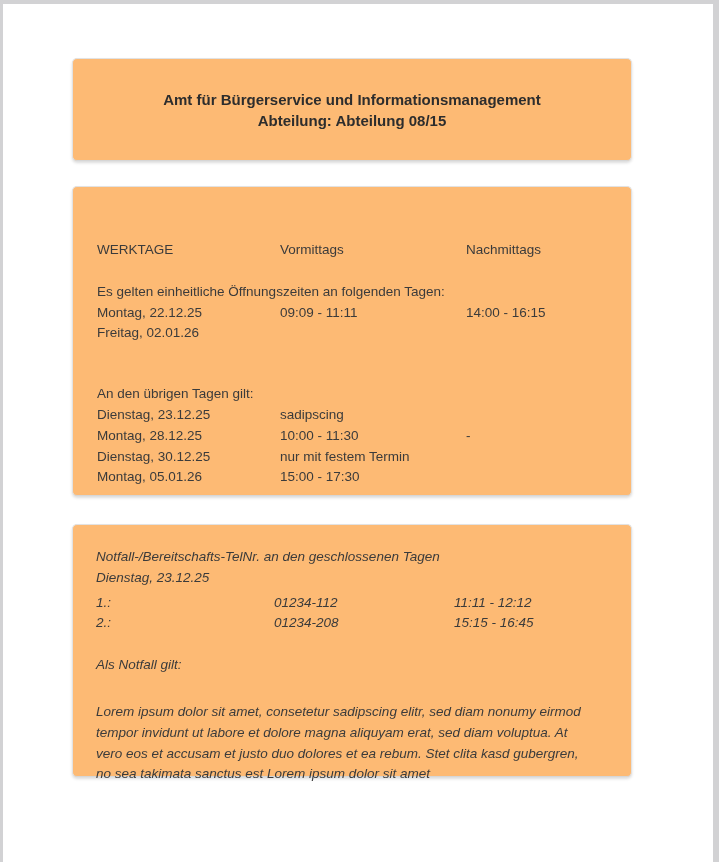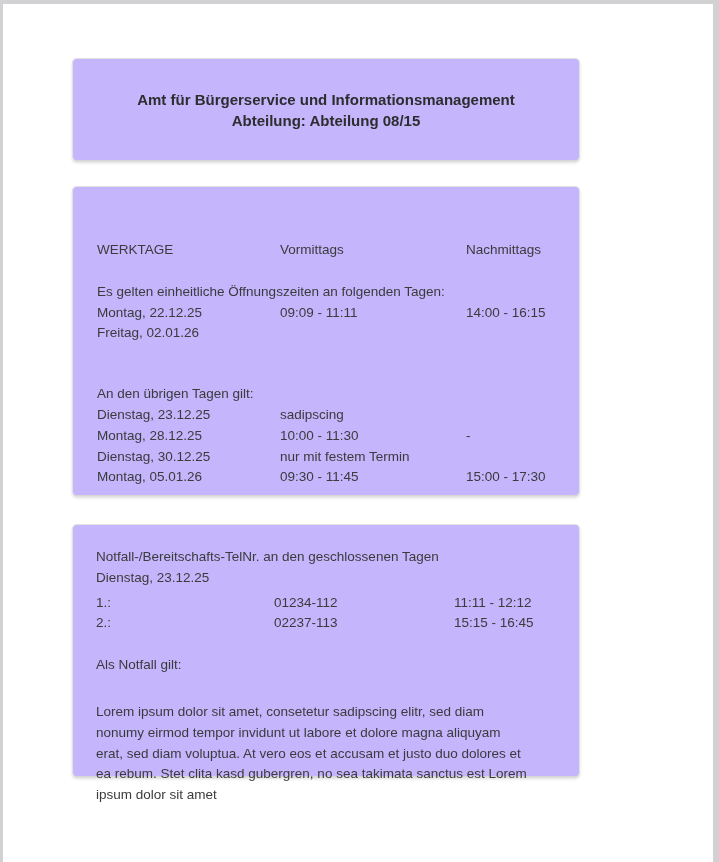--- a/index.html
+++ b/index.html
@@ -15,22 +15,22 @@
     position: absolute; inset: 0;
     border-top: 4px solid #d2d2d4;
     border-left: 3px solid #d2d2d4;
     border-right: 6px solid #d2d2d4;
     pointer-events: none;
     z-index: 10;
   }
   .card {
     position: absolute;
     left: 72px;
-    width: 508px;
-    background: #c4b5fd;
+    width: 560px;
+    background: #fdba74;
     border: 1px solid #e2e2e2;
     border-bottom-color: #d6d6d6;
     border-radius: 5px;
     box-shadow: 0 2px 3px rgba(0,0,0,0.14);
     font-size: 13.5px;
     line-height: 20.8px;
   }
   .card-title {
     top: 58px; height: 103px;
     display: flex; align-items: center; justify-content: center;
@@ -48,20 +48,21 @@
     grid-template-columns: 183px 186px 1fr;
     height: 20.8px;
     white-space: nowrap;
   }
   .spacer-sm { height: 21px; }
   .spacer-lg { height: 40px; }
   .spacer-xs { height: 4px; }
   .card-emergency {
     top: 524px; height: 253px;
     padding: 22px 50px 14px 23px;
+    font-style: italic;
   }
   .crow {
     display: grid;
     grid-template-columns: 178px 180px 1fr;
     height: 20.8px;
     white-space: nowrap;
   }
   .notice-text { max-width: 503px; margin-top: 26px; }
 </style>
 </head>
@@ -110,35 +111,34 @@
     <span>10:00 - 11:30</span>
     <span>-</span>
   </div>
   <div class="srow">
     <span>Dienstag, 30.12.25</span>
     <span>nur mit festem Termin</span>
     <span></span>
   </div>
   <div class="srow">
     <span>Montag, 05.01.26</span>
-    <span>09:30 - 11:45</span>
     <span>15:00 - 17:30</span>
   </div>
 </section>
 
 <section class="card card-emergency">
   <div>Notfall-/Bereitschafts-TelNr. an den geschlossenen Tagen</div>
   <div>Dienstag, 23.12.25</div>
   <div class="spacer-xs"></div>
   <div class="crow">
     <span>1.:</span>
     <span>01234-112</span>
     <span>11:11 - 12:12</span>
   </div>
   <div class="crow">
     <span>2.:</span>
-    <span>02237-113</span>
+    <span>01234-208</span>
     <span>15:15 - 16:45</span>
   </div>
   <div class="spacer-sm"></div>
   <div>Als Notfall gilt:</div>
   <div class="notice-text">Lorem ipsum dolor sit amet, consetetur sadipscing elitr, sed diam nonumy eirmod tempor invidunt ut labore et dolore magna aliquyam erat, sed diam voluptua. At vero eos et accusam et justo duo dolores et ea rebum. Stet clita kasd gubergren, no sea takimata sanctus est Lorem ipsum dolor sit amet</div>
 </section>
 
 </body></html>

